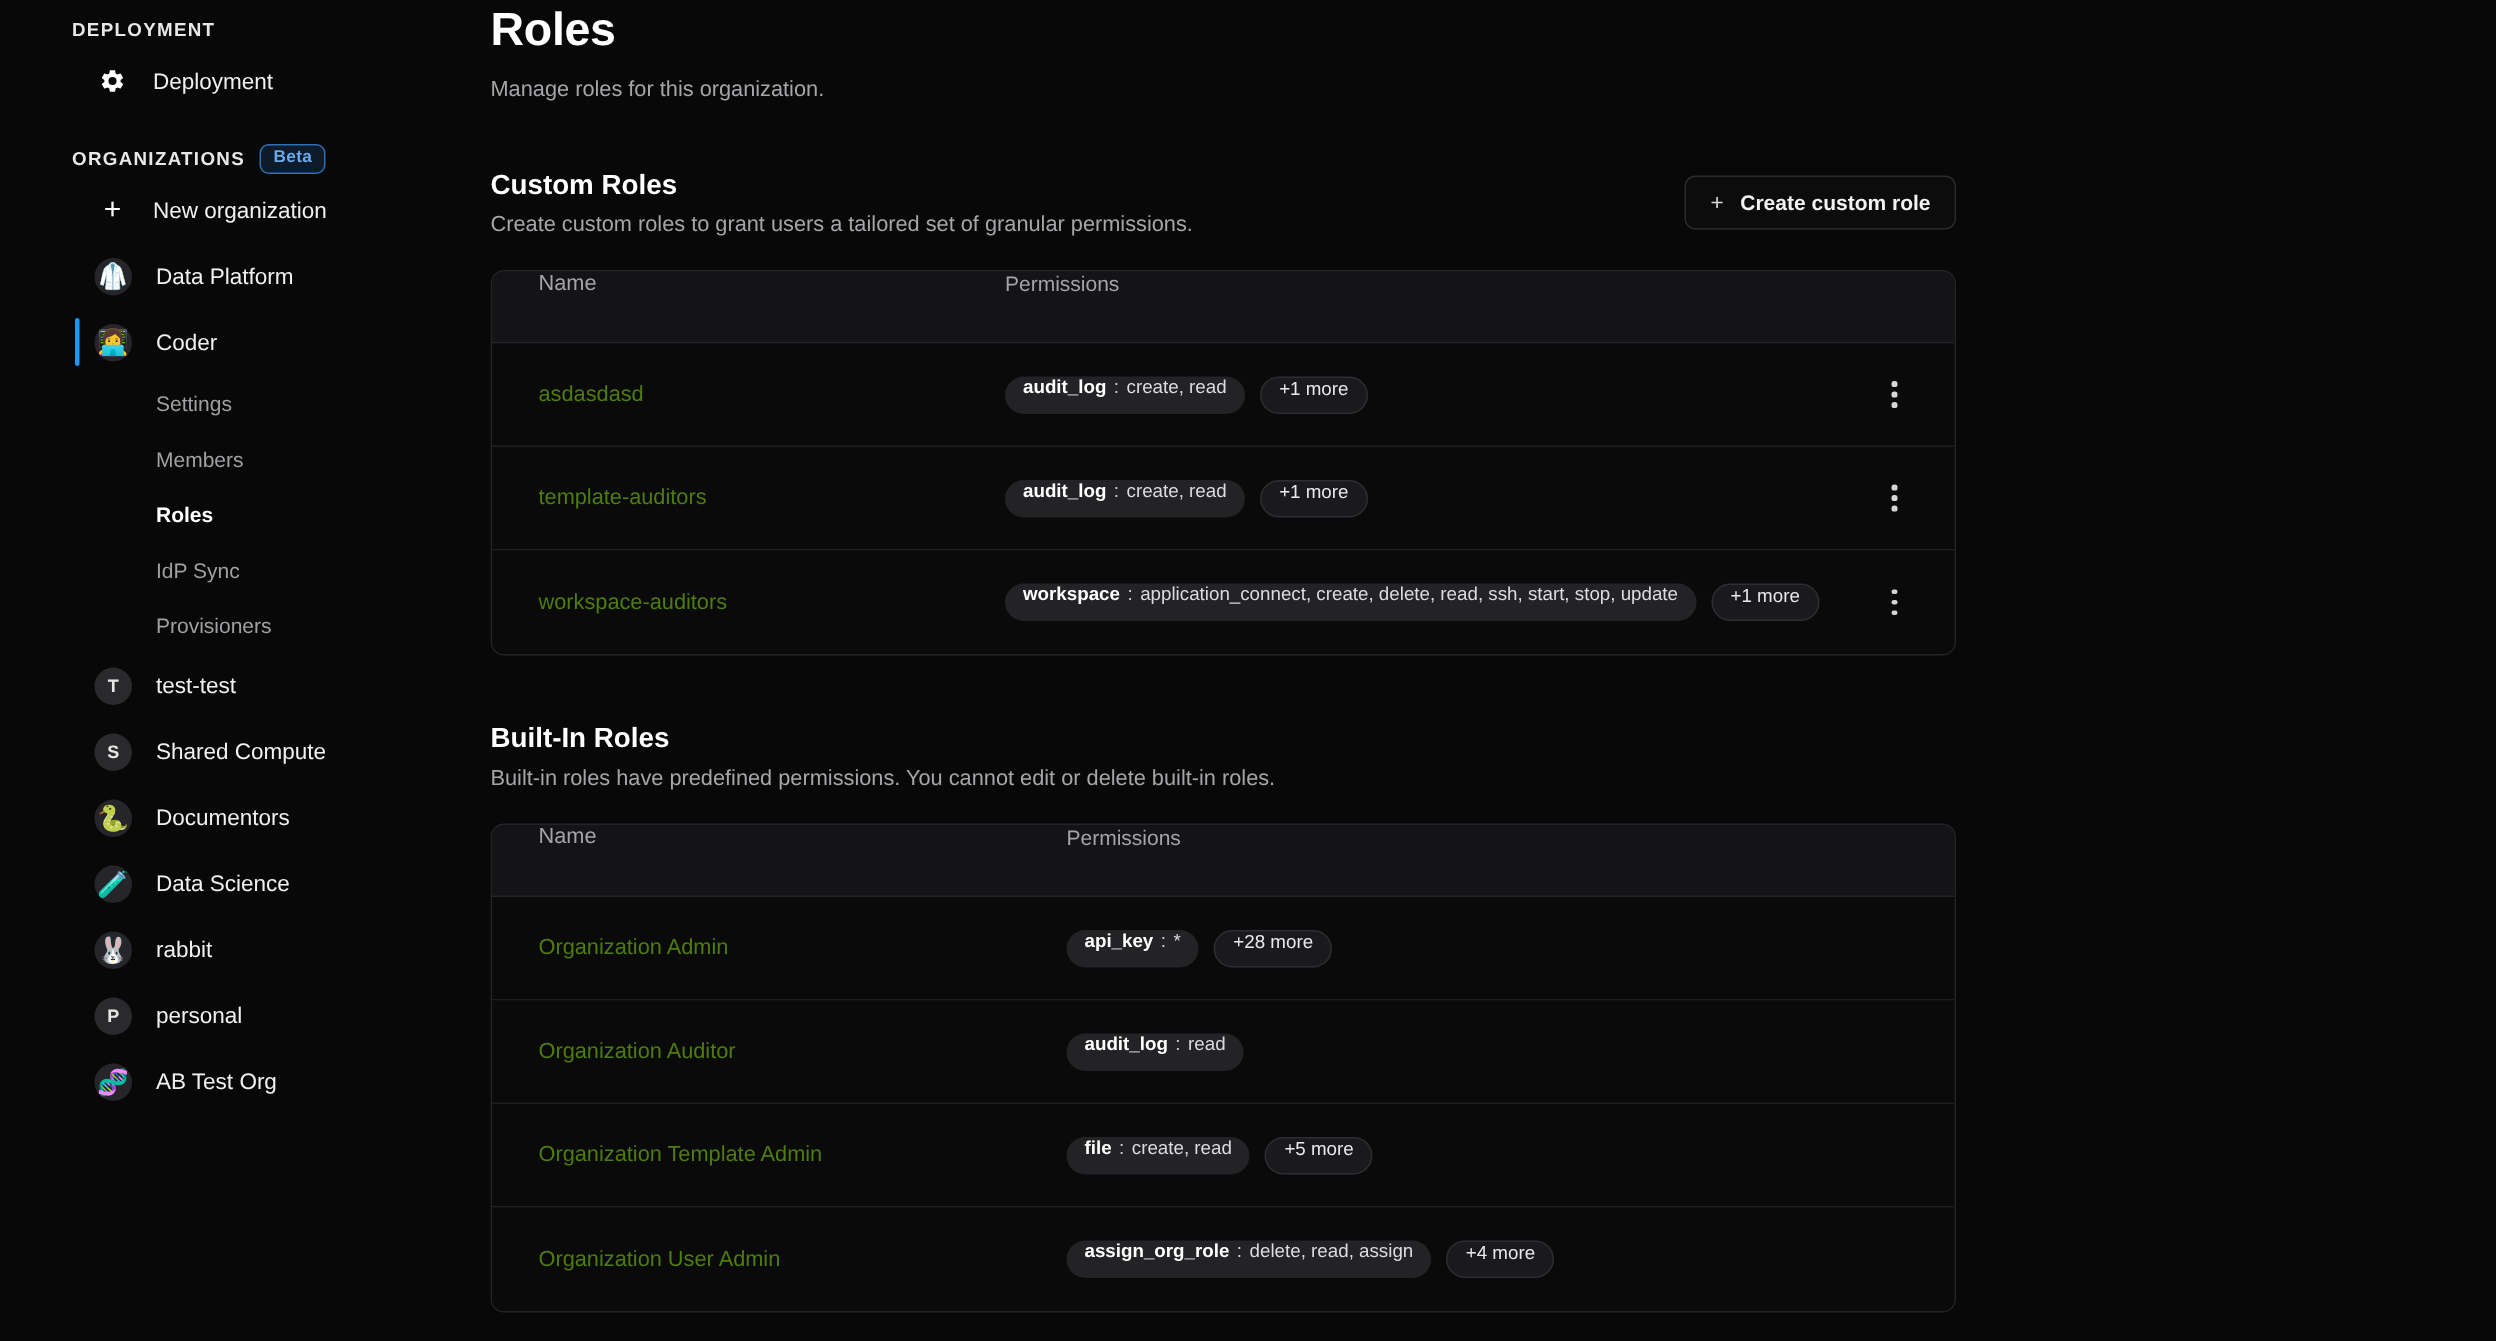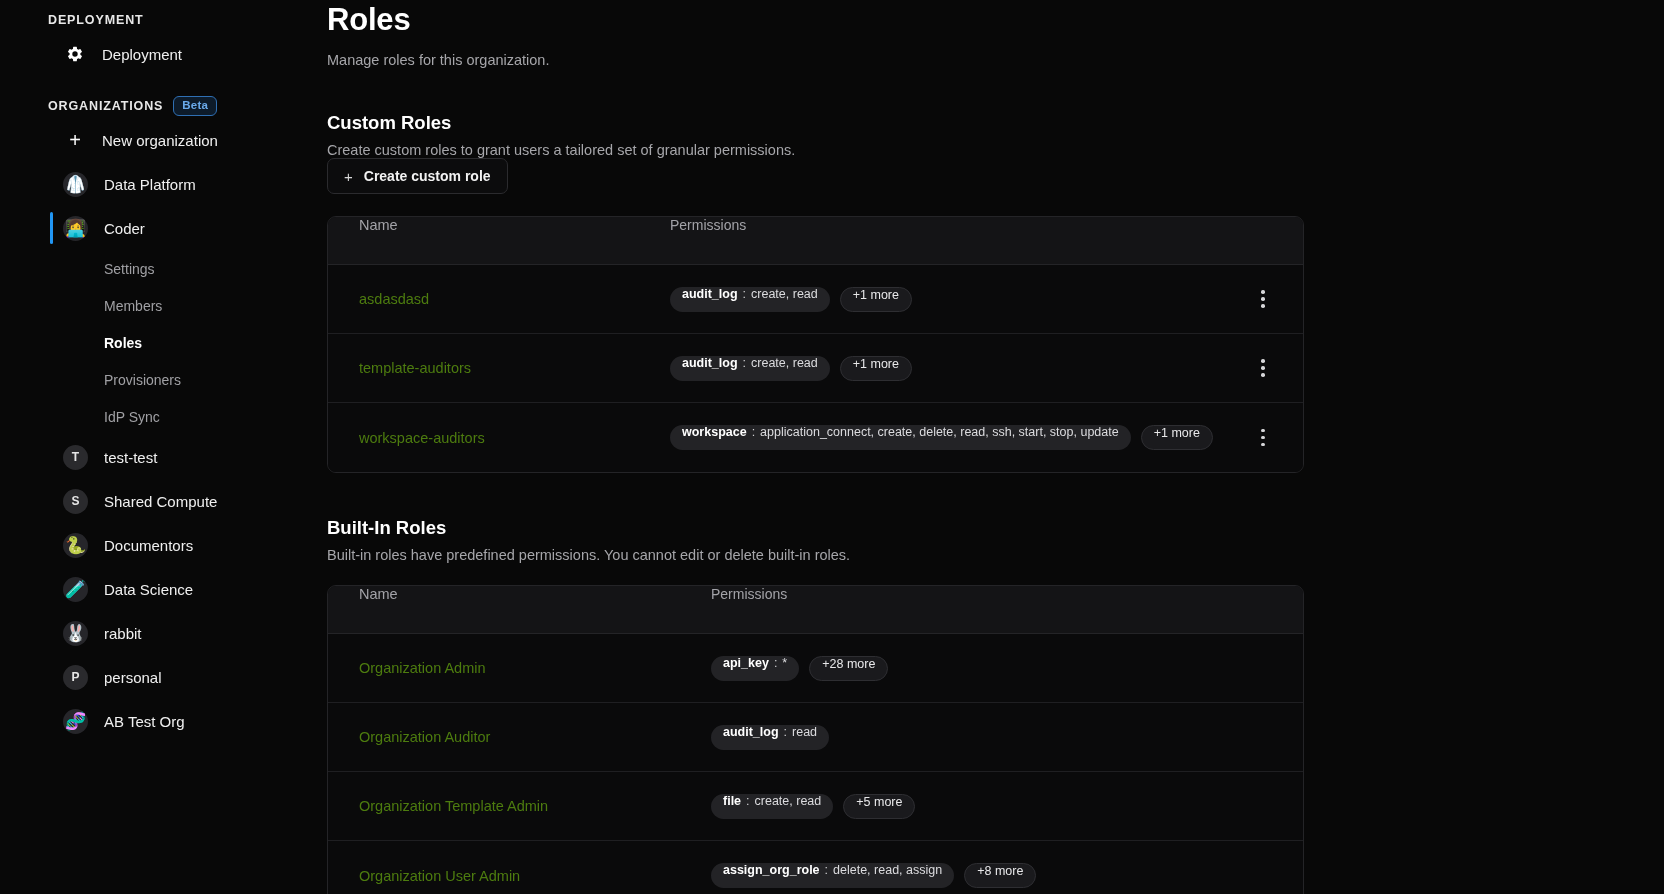--- a/index.html
+++ b/index.html
@@ -120,23 +120,22 @@
   .page-subtitle {
     font-size: 14.5px;
     color: #a6a6aa;
     margin-top: 14px;
   }
   .section {
     margin-top: 44px;
   }
   .section-head {
     display: flex;
-    align-items: flex-start;
+    align-items: center;
     justify-content: space-between;
-    flex-direction: column;
   }
   .section-title {
     font-size: 18.5px;
     font-weight: 700;
     color: #ffffff;
   }
   .section-desc {
     font-size: 14.5px;
     color: #a6a6aa;
     margin-top: 8px;
@@ -264,24 +263,24 @@
     <div class="sub-item">
       <span>Settings</span>
     </div>
     <div class="sub-item">
       <span>Members</span>
     </div>
     <div class="sub-item current">
       <span>Roles</span>
     </div>
     <div class="sub-item">
+      <span>IdP Sync</span>
+    </div>
+    <div class="sub-item">
       <span>Provisioners</span>
-    </div>
-    <div class="sub-item">
-      <span>IdP Sync</span>
     </div>
 
     <div class="nav-item">
       <span class="avatar">T</span>
       <span>test-test</span>
     </div>
     <div class="nav-item">
       <span class="avatar">S</span>
       <span>Shared Compute</span>
     </div>
@@ -439,20 +438,20 @@
         </div>
 
         <div class="table-row">
           <div class="col-name">Organization User Admin</div>
           <div class="col-perms">
             <span class="pill">
               <span class="res">assign_org_role</span>
               <span class="sep">:</span>
               <span>delete, read, assign</span>
             </span>
-            <span class="pill more">+8 more</span>
+            <span class="pill more">+4 more</span>
           </div>
         </div>
       </div>
     </section>
 
   </main>
 </div>
 
 </body></html>

